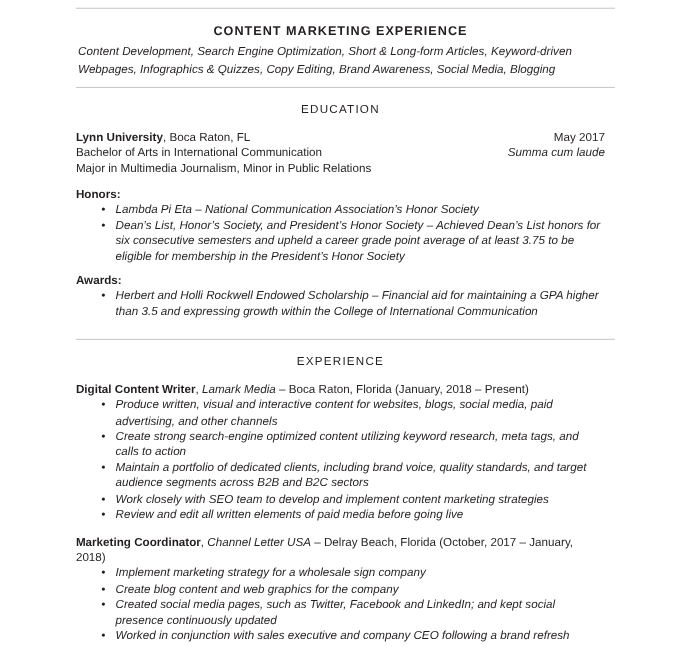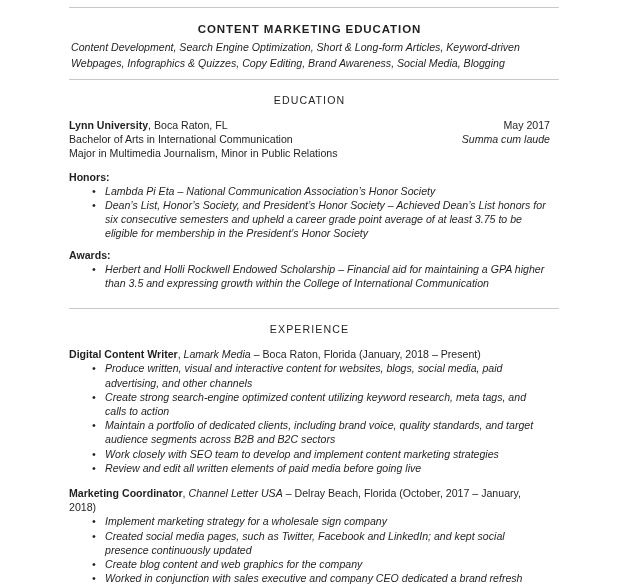--- a/index.html
+++ b/index.html
@@ -110,21 +110,21 @@
 
   .spacer-exp { height: 2px; }
 </style>
 </head>
 <body>
 
 <div class="page">
 
   <div class="rule rule-top"></div>
 
-  <div class="hdr-title">CONTENT MARKETING EDUCATION</div>
+  <div class="hdr-title">CONTENT MARKETING EXPERIENCE</div>
   <div class="hdr-sub">Content Development, Search Engine Optimization, Short &amp; Long-form Articles, Keyword-driven</div>
   <div class="hdr-sub" style="margin-top:0">Webpages, Infographics &amp; Quizzes, Copy Editing, Brand Awareness, Social Media, Blogging</div>
 
   <div class="rule rule-after-hdr"></div>
 
   <div class="section-title">EDUCATION</div>
 
   <div class="edu-row">
     <div class="edu-left"><b>Lynn University</b><span>, Boca Raton, FL</span></div>
     <div class="edu-right">May 2017</div>
@@ -161,18 +161,18 @@
     <li>Produce written, visual and interactive content for websites, blogs, social media, paid advertising, and other channels</li>
     <li>Create strong search-engine optimized content utilizing keyword research, meta tags, and calls to action</li>
     <li>Maintain a portfolio of dedicated clients, including brand voice, quality standards, and target audience segments across B2B and B2C sectors</li>
     <li>Work closely with SEO team to develop and implement content marketing strategies</li>
     <li>Review and edit all written elements of paid media before going live</li>
   </ul>
 
   <div class="job-head"><b>Marketing Coordinator</b>, <i>Channel Letter USA</i><span> – Delray Beach, Florida (October, 2017 – January, 2018)</span></div>
   <ul class="bullets">
     <li>Implement marketing strategy for a wholesale sign company</li>
+    <li>Create blog content and web graphics for the company</li>
     <li>Created social media pages, such as Twitter, Facebook and LinkedIn; and kept social presence continuously updated</li>
-    <li>Create blog content and web graphics for the company</li>
-    <li>Worked in conjunction with sales executive and company CEO dedicated a brand refresh</li>
+    <li>Worked in conjunction with sales executive and company CEO following a brand refresh</li>
   </ul>
 
 </div>
 
 </body></html>

